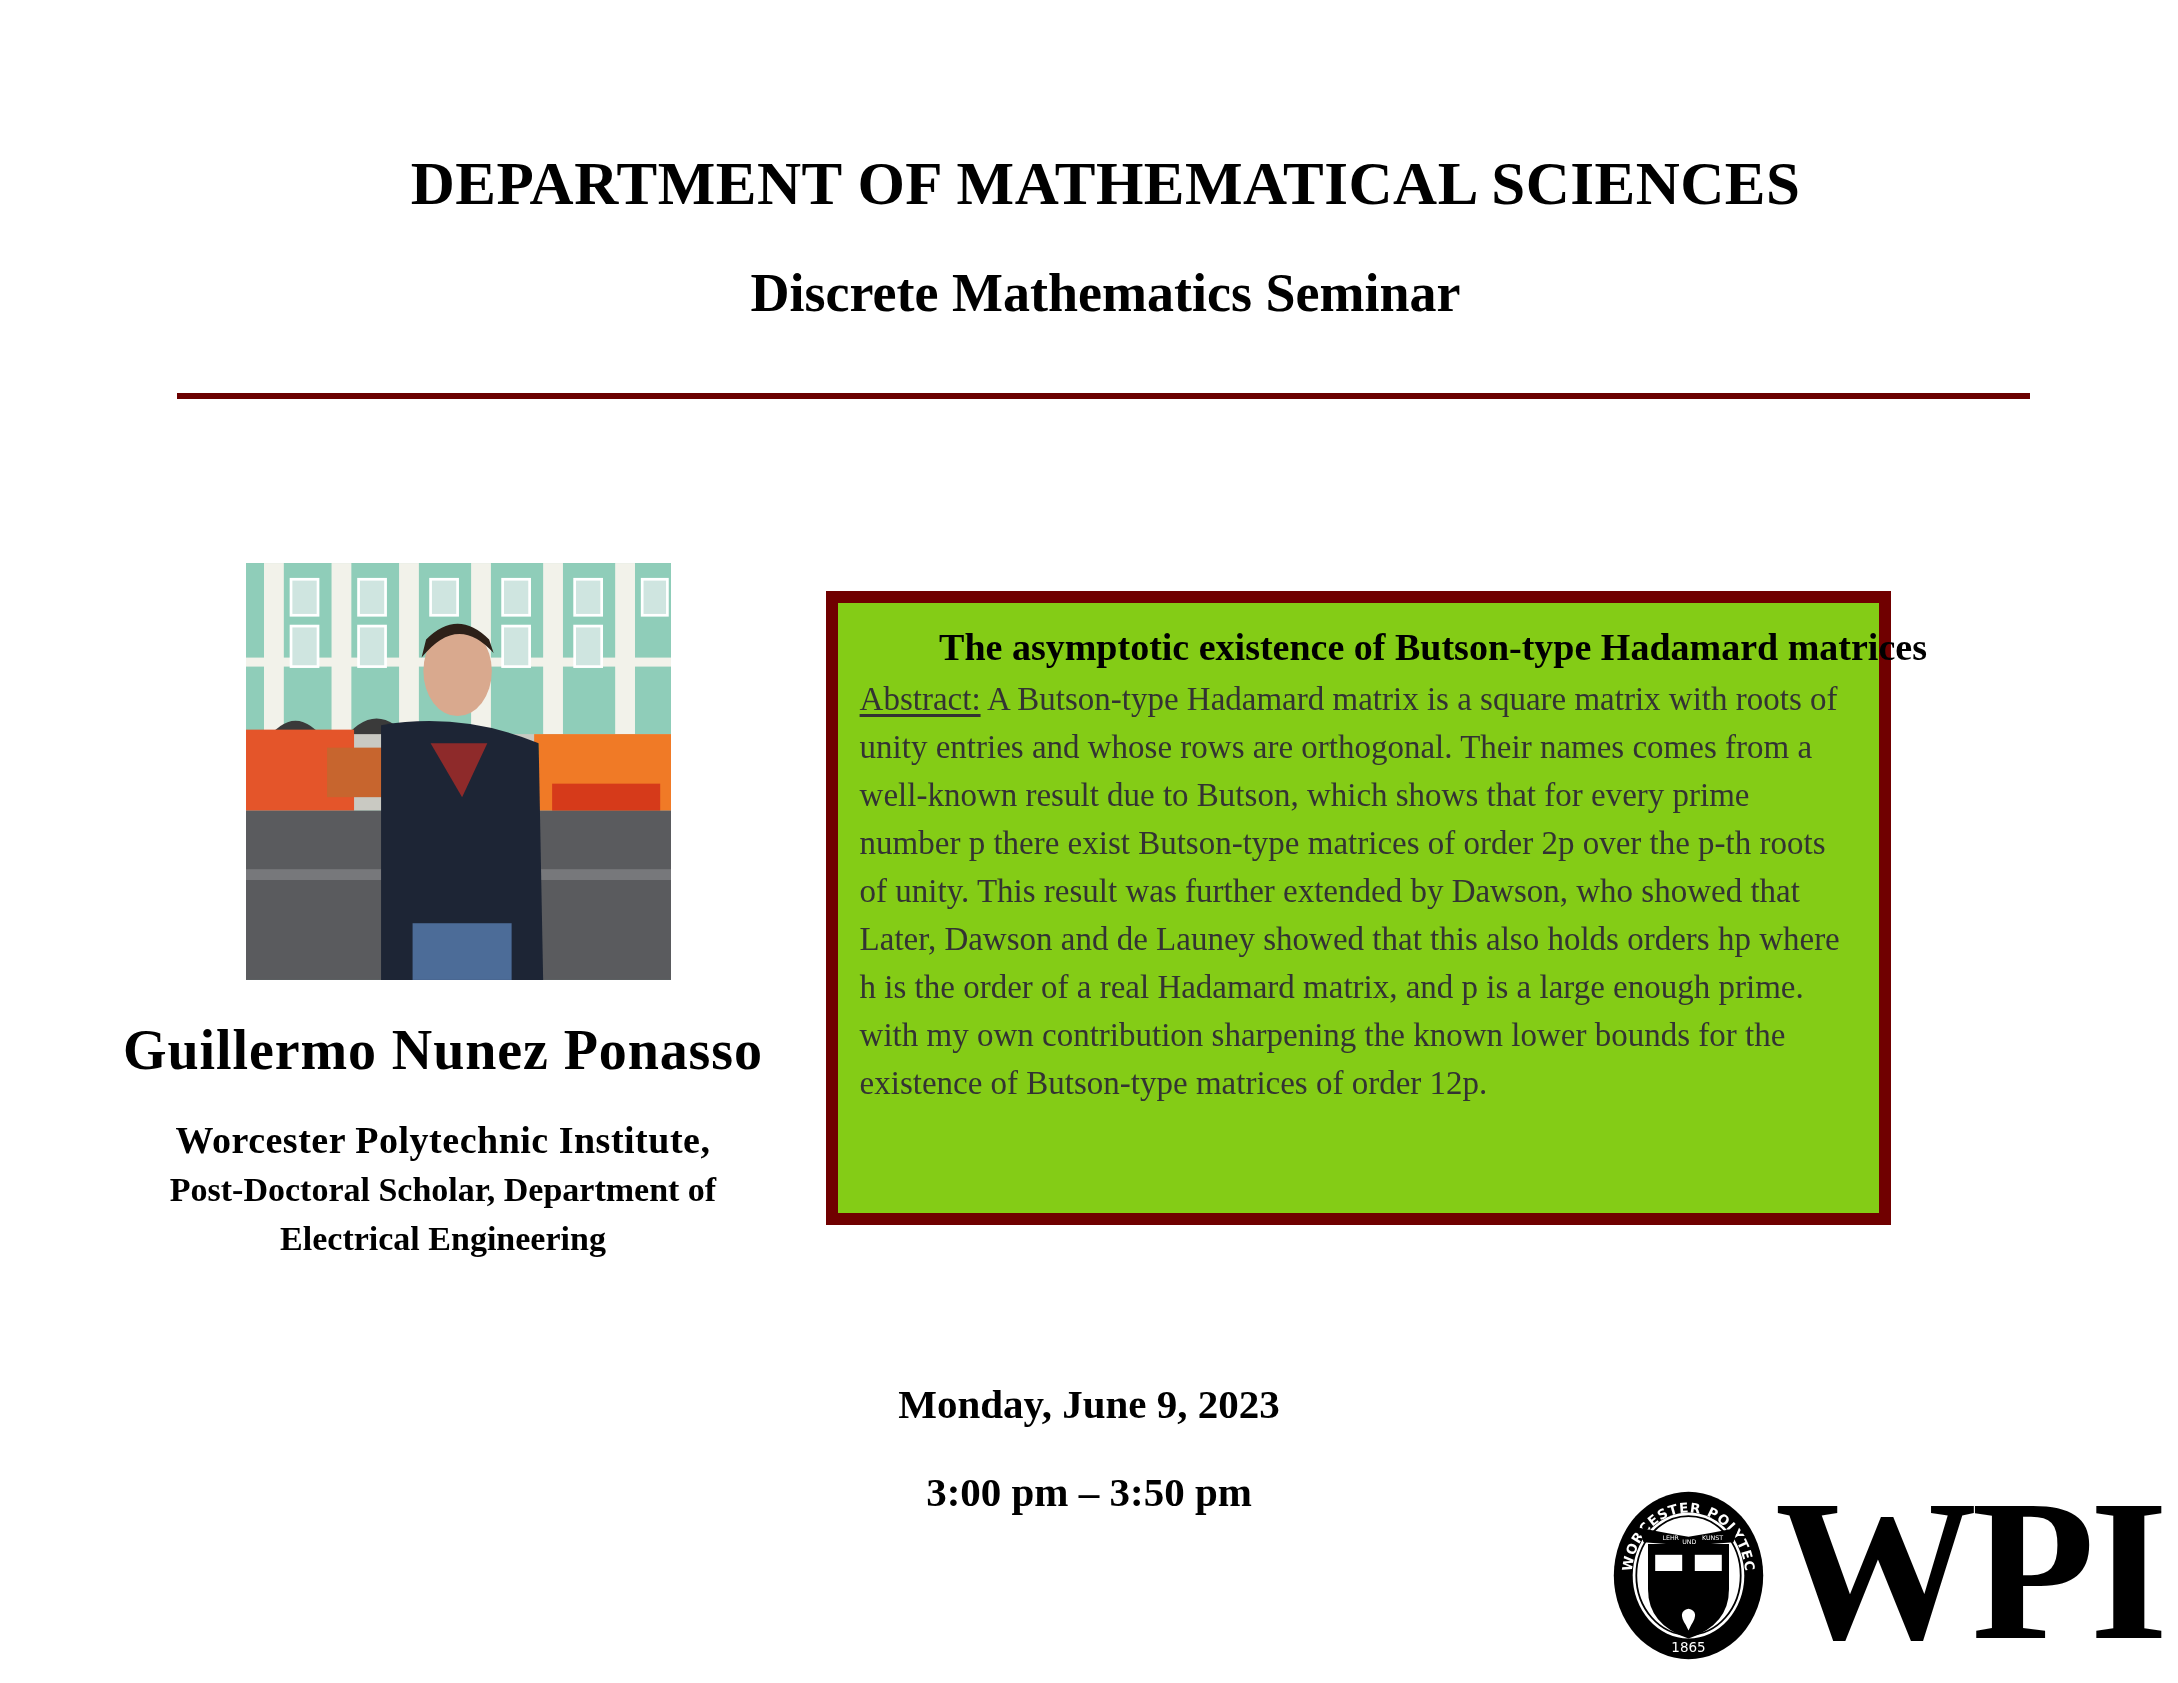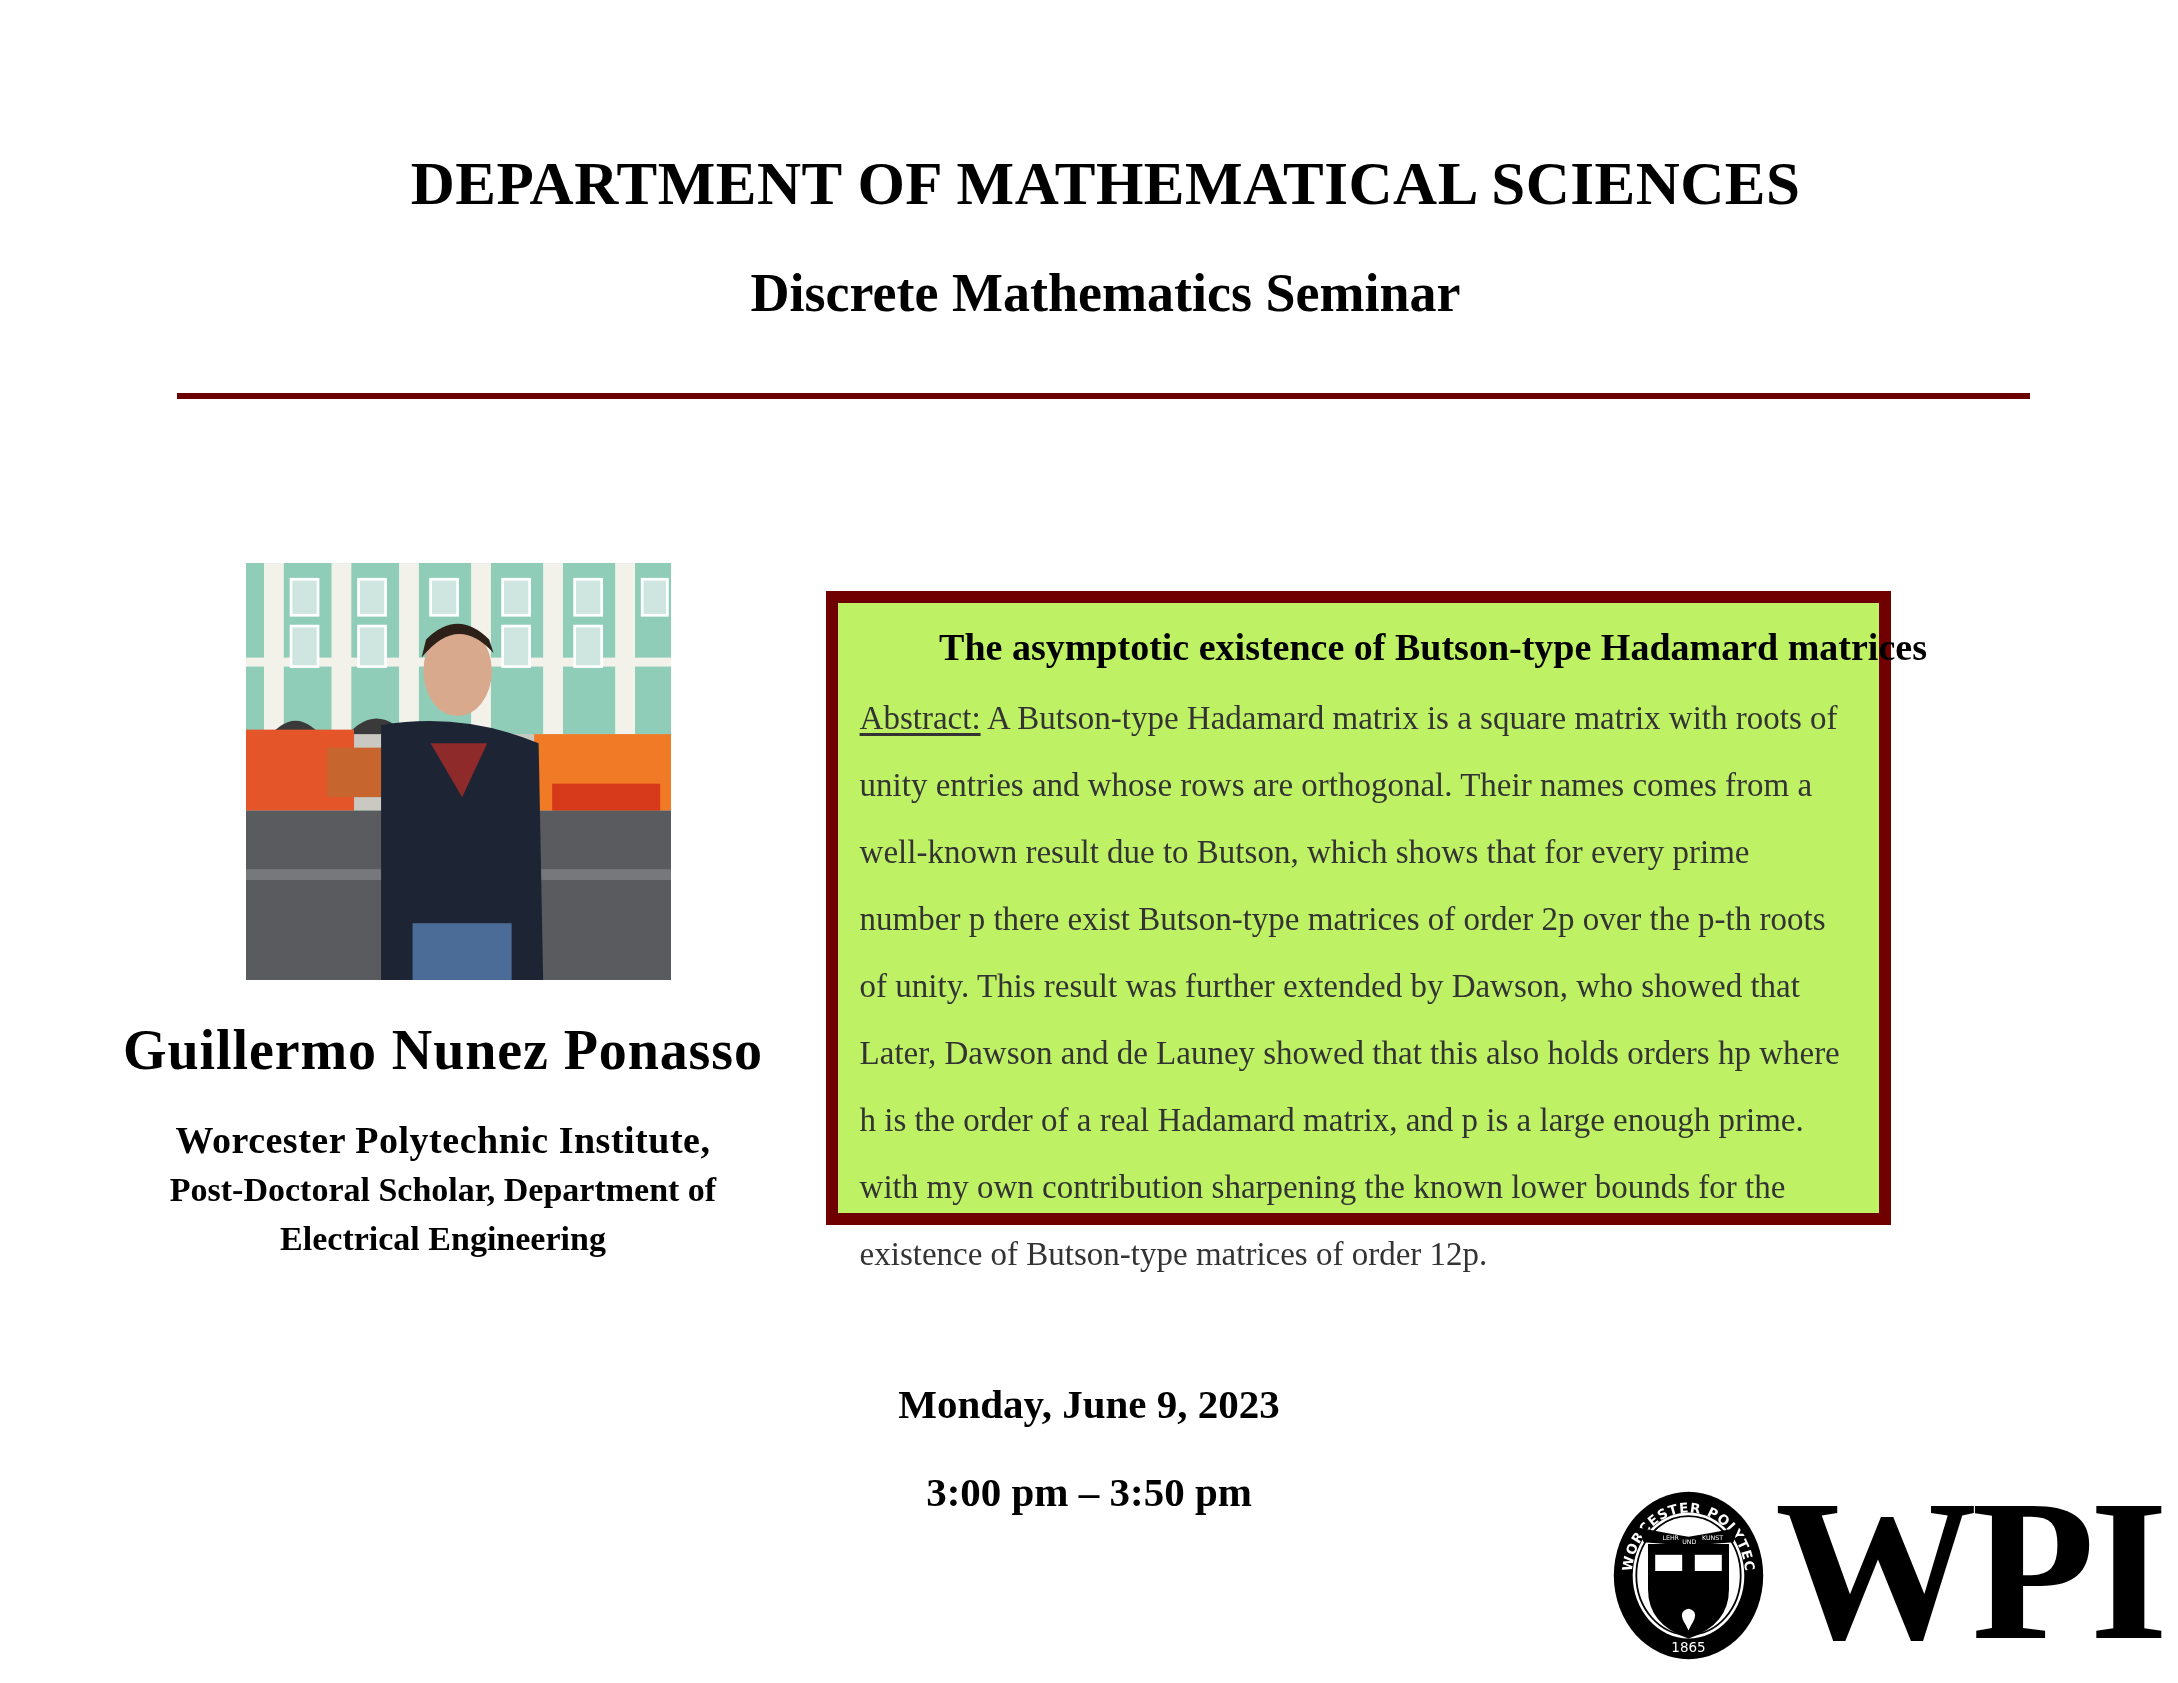--- a/index.html
+++ b/index.html
@@ -18,26 +18,26 @@
   #photo { left: 246px; top: 563px; width: 425px; height: 417px; overflow: hidden;
            background: #7fbfae; }
 
   #speaker-name { left: 54px; width: 778px; top: 1019px; font-size: 56px; font-weight: bold;
                   letter-spacing: 0.9px; line-height: 63px; }
   #affiliation { left: 54px; width: 778px; top: 1116px; font-weight: bold; line-height: 49px; }
   #affiliation .l1 { font-size: 38px; letter-spacing: 0.5px; }
   #affiliation .l2, #affiliation .l3 { font-size: 34px; }
 
   #talk-box { left: 826px; top: 591px; width: 1065px; height: 634px; box-sizing: border-box;
-              border: 12.6px solid #700000; background: #bef264; }
+              border: 12.6px solid #700000; background: #84cc16; }
   #talk-title { position: absolute; left: 0; width: 1190px; top: 20px; text-align: center;
                 font-size: 38px; font-weight: bold; line-height: 49px; white-space: nowrap; color: #000; }
   #abstract { position: absolute; left: 21.6px; top: 72px; font-size: 33px; line-height: 48px;
               color: #333333; white-space: nowrap; }
-  #abstract .line { display: block; height: 48px; margin-top: 19px; }
+  #abstract .line { display: block; height: 48px; }
   #abstract .label { text-decoration: underline; text-underline-offset: 3.6px; }
 
   #event-info { left: 729px; width: 720px; top: 1377px; font-weight: bold; font-size: 41px; }
   #event-info div { height: 88px; line-height: 54px; }
 
   #wpi-seal { left: 1612px; top: 1490px; width: 153px; height: 171px; }
   #wpi-wordmark { left: 1775px; top: 1469px; font-size: 202px; font-weight: bold; line-height: 202px;
                   letter-spacing: -5.4px; transform: scaleX(1.0); transform-origin: left top; }
 </style>
 </head>

